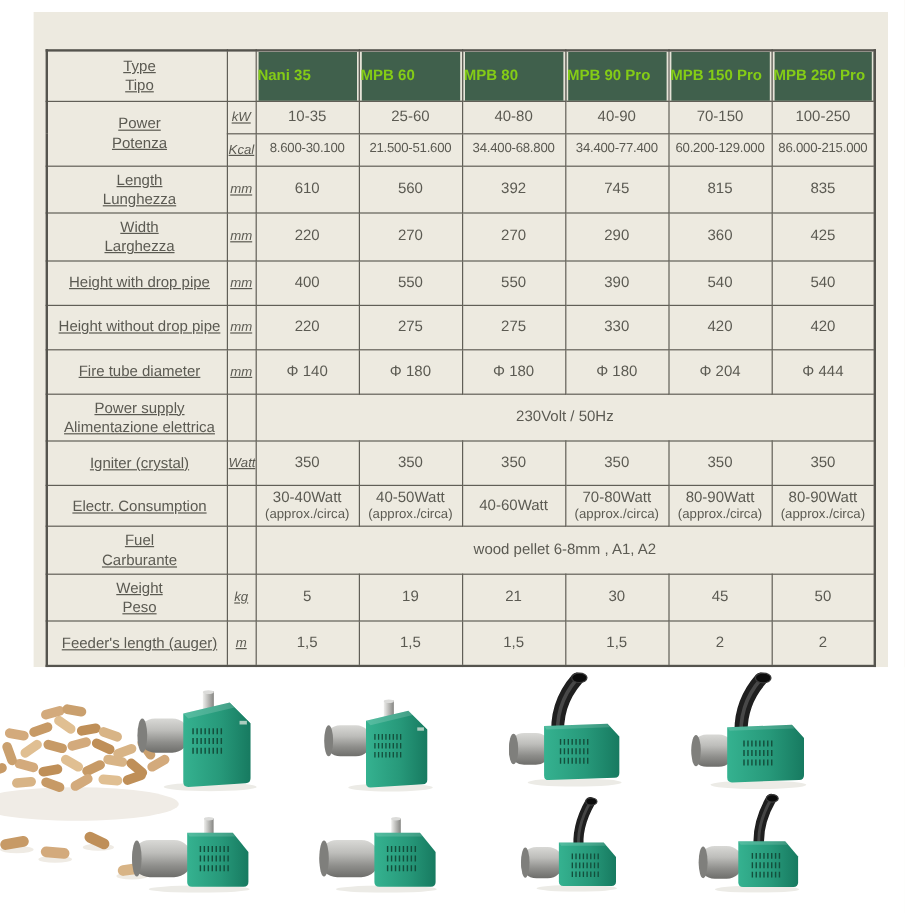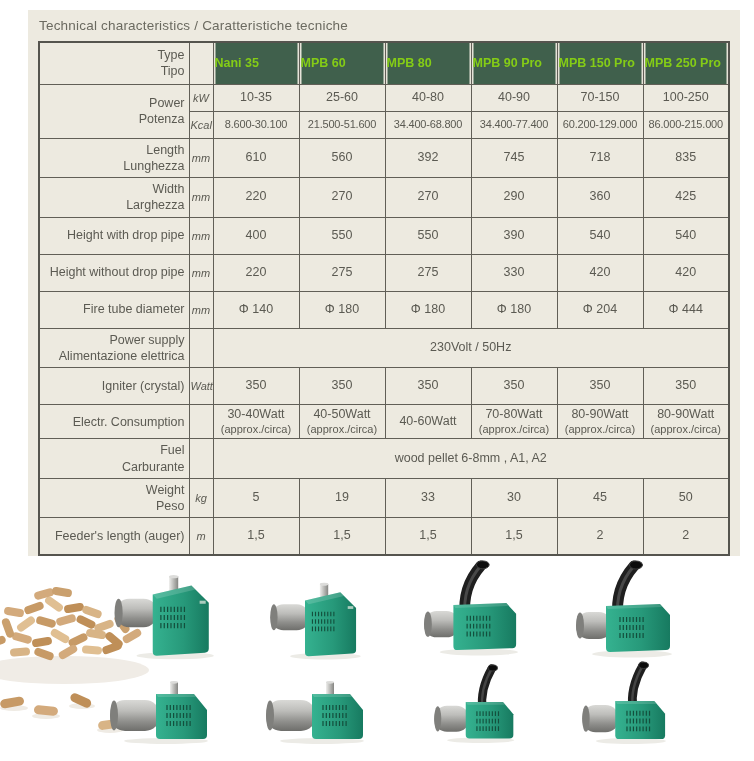--- a/index.html
+++ b/index.html
@@ -15,41 +15,40 @@
     position:absolute;left:11px;top:8px;margin:0;font-size:13.5px;font-weight:normal;
     color:#6b6a60;letter-spacing:.2px;
   }
   table.tech{
     position:absolute;left:10px;top:31px;width:692px;
     border-collapse:collapse;table-layout:fixed;
     border:2px solid #55544e;background:#edeae0;
   }
   table.tech td, table.tech th{border:1px solid #615f57;overflow:hidden;}
   col.c-lbl{width:150px;} col.c-unit{width:24px;} col.c-d{width:86px;}
-  td.lbl{padding:3px 4px 3px 8px;font-size:12.5px;line-height:1.3;text-align:right;vertical-align:middle;}
-  td.unit{font-style:italic;font-size:11px;text-align:center;padding:0 1px;}
+  td.lbl{padding:3px 4px 3px 8px;font-size:12.5px;line-height:1.3;text-align:center;vertical-align:middle;text-decoration:underline;}
+  td.unit{font-style:italic;font-size:11px;text-align:center;padding:0 1px;text-decoration:underline;}
   th.model{
     background:#40604c;color:#84cc16;font-size:12.5px;font-weight:bold;text-align:left;
     box-shadow:inset 1.5px 0 0 #e6e3d8, inset -1.5px 0 0 #e6e3d8;
   }
   td.val{font-size:12.5px;text-align:center;padding:2px 1px;line-height:1.25;}
   td.val.small{font-size:11px;letter-spacing:-.2px;}
   td.val .note{font-size:11px;text-align:center;}
   tr.r-head{height:42px;}
   tr.r-sub{height:27px;}
   tr.r-std{height:37px;padding-left:38px;}
   tr.r-cons{height:26px;}
   .products{position:absolute;left:0;top:556px;width:754px;height:205px;background:#ffffff;}
   .ph{position:absolute;}
 </style>
 </head>
 <body>
 
 <section class="panel">
-  <h2 class="panel-title">Technical characteristics / Caratteristiche tecniche</h2>
 
   <table class="tech">
     <colgroup>
       <col class="c-lbl">
         <col class="c-unit">
       <col class="c-d">
         <col class="c-d">
         <col class="c-d">
         <col class="c-d">
         <col class="c-d">
@@ -96,21 +95,21 @@
       <tr class="r-std">
         <td class="lbl">
           <div>Length</div>
           <div>Lunghezza</div>
         </td>
         <td class="unit">mm</td>
         <td class="val">610</td>
         <td class="val">560</td>
         <td class="val">392</td>
         <td class="val">745</td>
-        <td class="val">718</td>
+        <td class="val">815</td>
         <td class="val">835</td>
       </tr>
 
       <tr class="r-std">
         <td class="lbl">
           <div>Width</div>
           <div>Larghezza</div>
         </td>
         <td class="unit">mm</td>
         <td class="val">220</td>
@@ -213,21 +212,21 @@
       </tr>
 
       <tr class="r-std">
         <td class="lbl">
           <div>Weight</div>
           <div>Peso</div>
         </td>
         <td class="unit">kg</td>
         <td class="val">5</td>
         <td class="val">19</td>
-        <td class="val">33</td>
+        <td class="val">21</td>
         <td class="val">30</td>
         <td class="val">45</td>
         <td class="val">50</td>
       </tr>
 
       <tr class="r-std">
         <td class="lbl">Feeder's length (auger)</td>
         <td class="unit">m</td>
         <td class="val">1,5</td>
         <td class="val">1,5</td>

